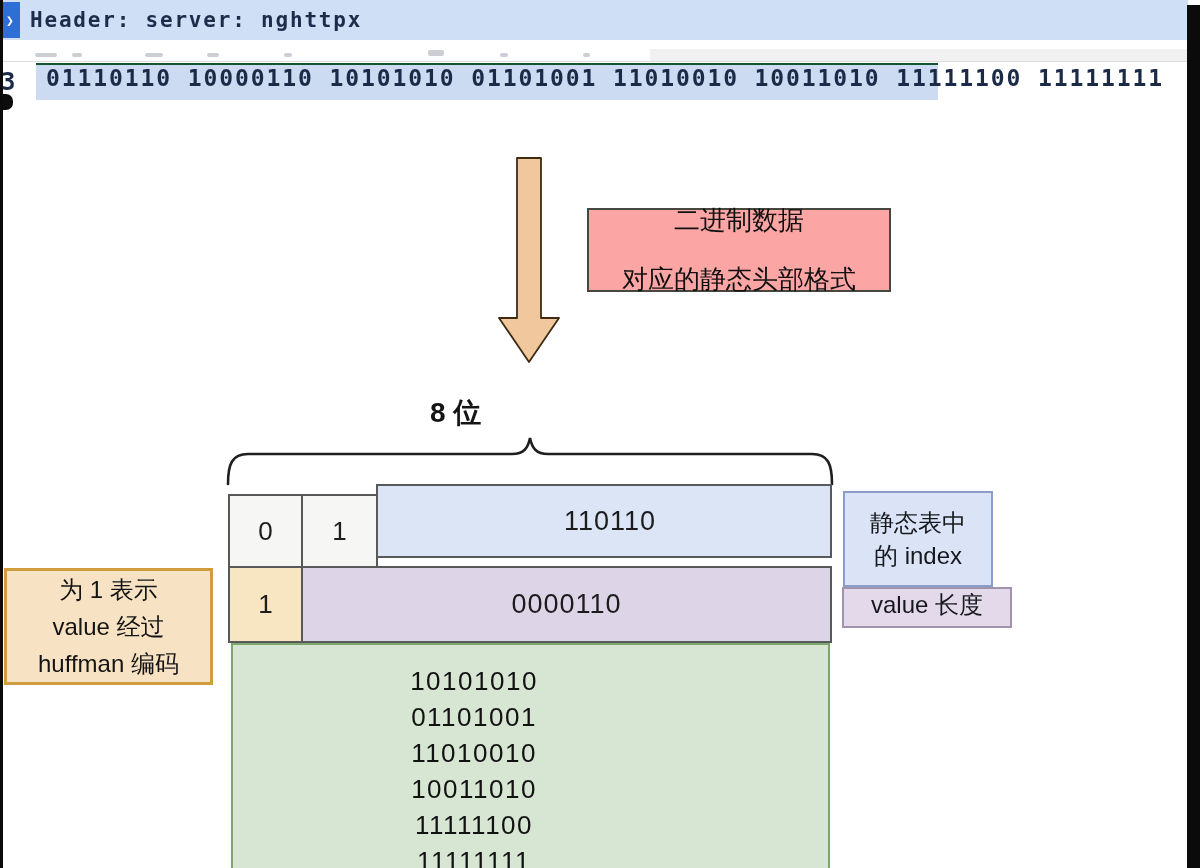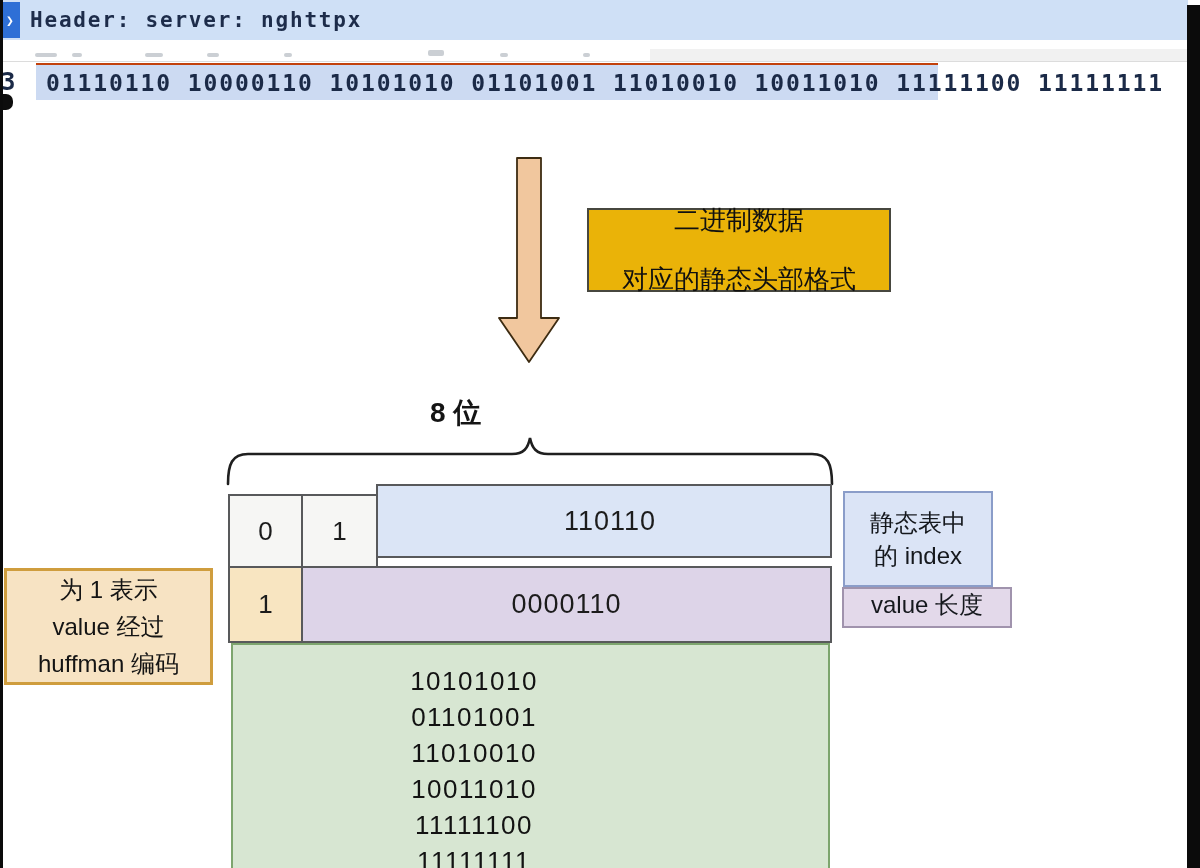--- a/index.html
+++ b/index.html
@@ -34,22 +34,22 @@
     color: #1d2c4a; white-space: pre;
   }
   .mid-strip-gray { left: 650px; top: 49px; width: 537px; height: 13px; background: #ececec; opacity: .75; }
   .thin-line { left: 0; top: 61px; width: 1187px; height: 1px; background: #dcdcdc; }
   .smudge { background: #98a0aa; height: 4px; opacity: .5; filter: blur(.6px); border-radius: 2px; top: 53px; }
   .dot-artifact { background: #555; height: 3px; opacity: .6; border-radius: 2px; top: 1px; }
 
   .bin-row {
     left: 36px; top: 63px; width: 902px; height: 37px;
     background: #ccdaf2;
-    border-top: 2px solid #c2410c;
-    display: flex; align-items: center;
+    border-top: 2px solid #14532d;
+    display: flex; align-items: flex-start;
   }
   .bin-text {
     margin-left: 10px;
     font-family: "DejaVu Sans Mono", monospace;
     font-weight: 700; font-size: 23px; letter-spacing: 1.9px;
     color: #1b2a47; white-space: pre;
   }
   .offset-frag {
     left: 1px; top: 63px; height: 37px;
     display: flex; align-items: center;
@@ -58,21 +58,21 @@
   }
   .corner-blob { left: 0; top: 94px; width: 13px; height: 16px; background: #0d0d0d; border-radius: 0 7px 7px 0; }
 
   
   .edge-left { left: 0; top: 0; width: 3px; height: 868px; background: #0b0b0b; }
   .edge-right { left: 1187px; top: 5px; width: 13px; height: 863px; background: #0b0b0b; }
 
   
   .yellow-note {
     left: 587px; top: 208px; width: 304px; height: 84px;
-    background: #eab308; border: 2px solid #47473f;
+    background: #fca5a5; border: 2px solid #47473f;
     display: flex; flex-direction: column; align-items: center; justify-content: center;
     font-size: 26px; line-height: 35px; color: #101010; font-weight: 500;
     text-align: center;
     gap: 24px;
   }
 
   
   .bits-label {
     left: 430px; top: 394px; width: 200px;
     text-align: left; font-size: 28px; font-weight: 600; color: #141414;

